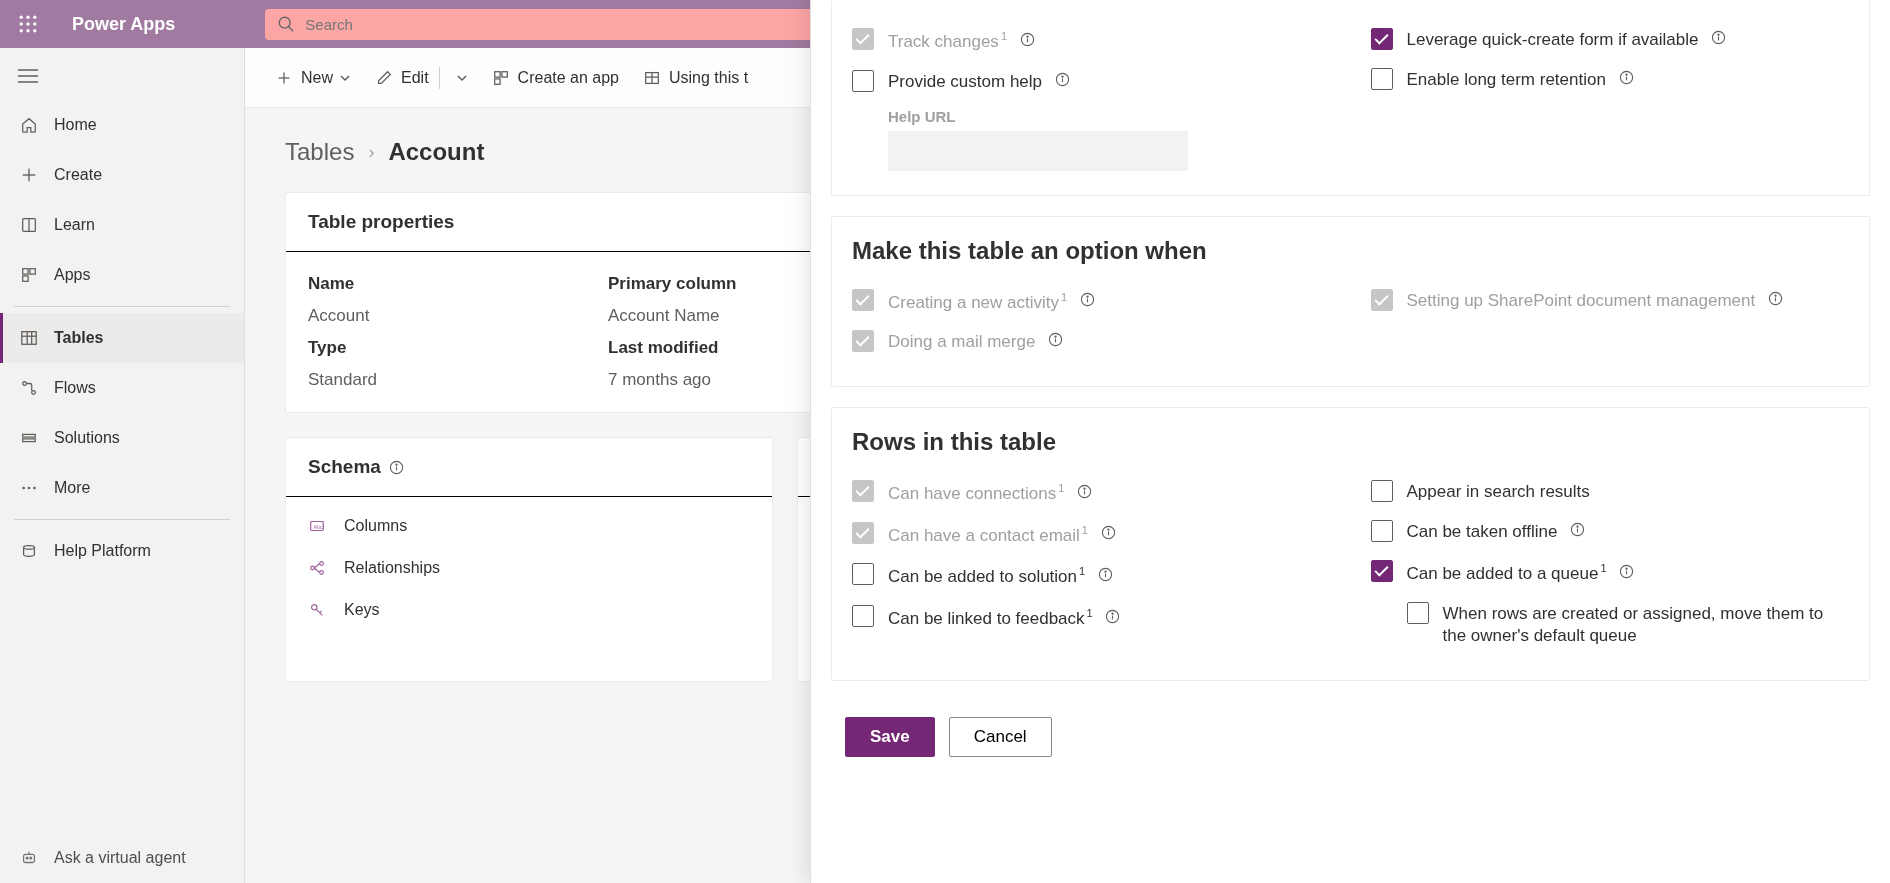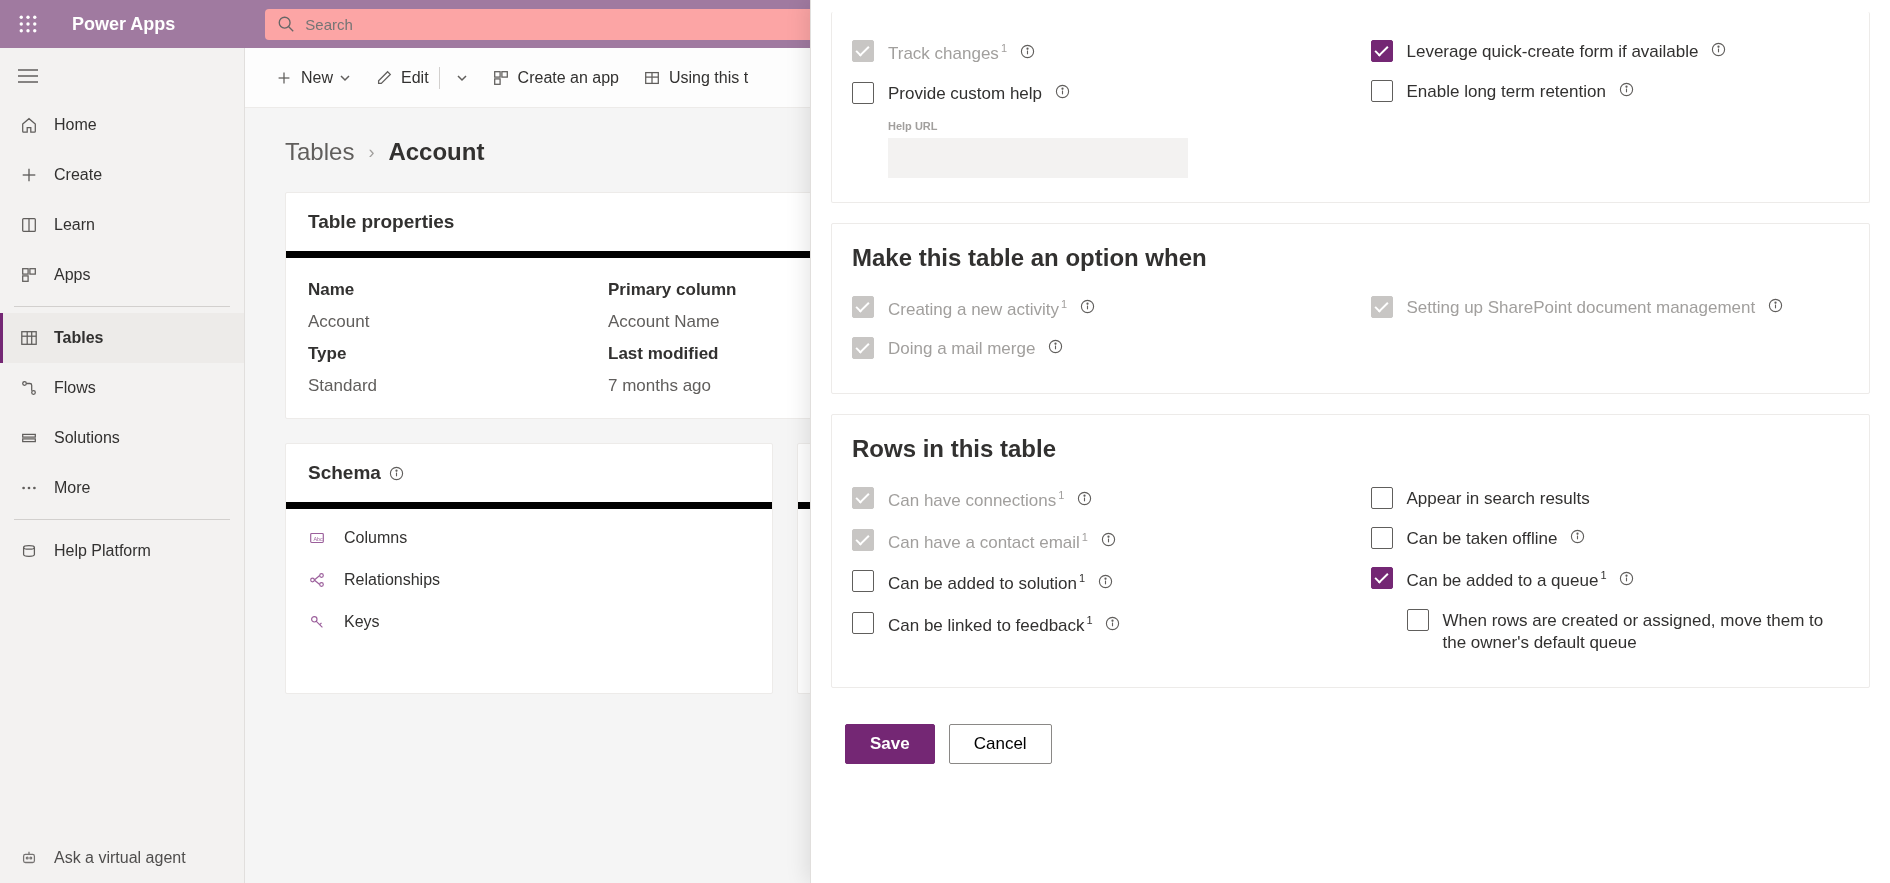--- a/index.html
+++ b/index.html
@@ -151,21 +151,21 @@
   .card {
     background: #fff;
     border: 1px solid #edebe9;
     border-radius: 2px;
     margin-bottom: 24px;
   }
   .card-header {
     padding: 18px 22px;
     font-size: 19px;
     font-weight: 600;
-    border-bottom: 7px solid #000000;
+    border-bottom: 1px solid #000000;
     display:flex;
     align-items:center;
   }
   .card-body {
     padding: 18px 22px;
   }
   .prop-grid {
     display: grid;
     grid-template-columns: 300px 300px;
     row-gap: 4px;
@@ -237,21 +237,21 @@
   }
   .opt .cb.disabled { background:#c8c6c4; border-color:#c8c6c4; cursor:default;}
   .opt .cb.disabled.checked::after {
     content:''; position:absolute; left:6px; top:2px; width:5px; height:11px;
     border:solid #fff; border-width:0 2.5px 2.5px 0; transform:rotate(45deg);
   }
   .opt.disabled .opt-label { color:#a19f9d; }
   .opt-label { line-height:1.35; padding-top:1px; }
   .sup { font-size:11px; vertical-align:super; margin-left:2px;}
   .sub-label {
-    font-size:11px; color:#a19f9d; font-weight:600; margin: 6px 0 6px 36px;
+    font-size:15px; color:#a19f9d; font-weight:600; margin: 6px 0 6px 36px;
   }
   .sub-input {
     margin-left:36px; height:40px; width:300px; background:#f3f2f1; border:none;
   }
   .indent { margin-left:36px; }
 
   .panel-footer {
     padding: 16px 20px 24px 14px;
     display:flex;
     gap:14px;
@@ -570,21 +570,21 @@
           </div>
         </div>
       </div>
     </div>
   </div>
 </div>
 
 <div class="panel">
   <div class="panel-scroll">
 
-    <div class="panel-section" style="margin-top:12px;">
+    <div class="panel-section" style="margin-top:0;">
       <div class="opt-row">
         <div class="opt-col">
           <div class="opt disabled">
             <span class="cb disabled checked"></span>
             <span class="opt-label"><span>Track changes</span><span class="sup">1</span>
               <span class="info-icon">
                   <svg viewBox="0 0 16 16" fill="none" stroke="currentColor" stroke-width="1.2">
                     <circle cx="8" cy="8" r="6.5"></circle>
                     <line x1="8" y1="7" x2="8" y2="11"></line>
                     <circle cx="8" cy="5" r="0.6" fill="currentColor"></circle>

